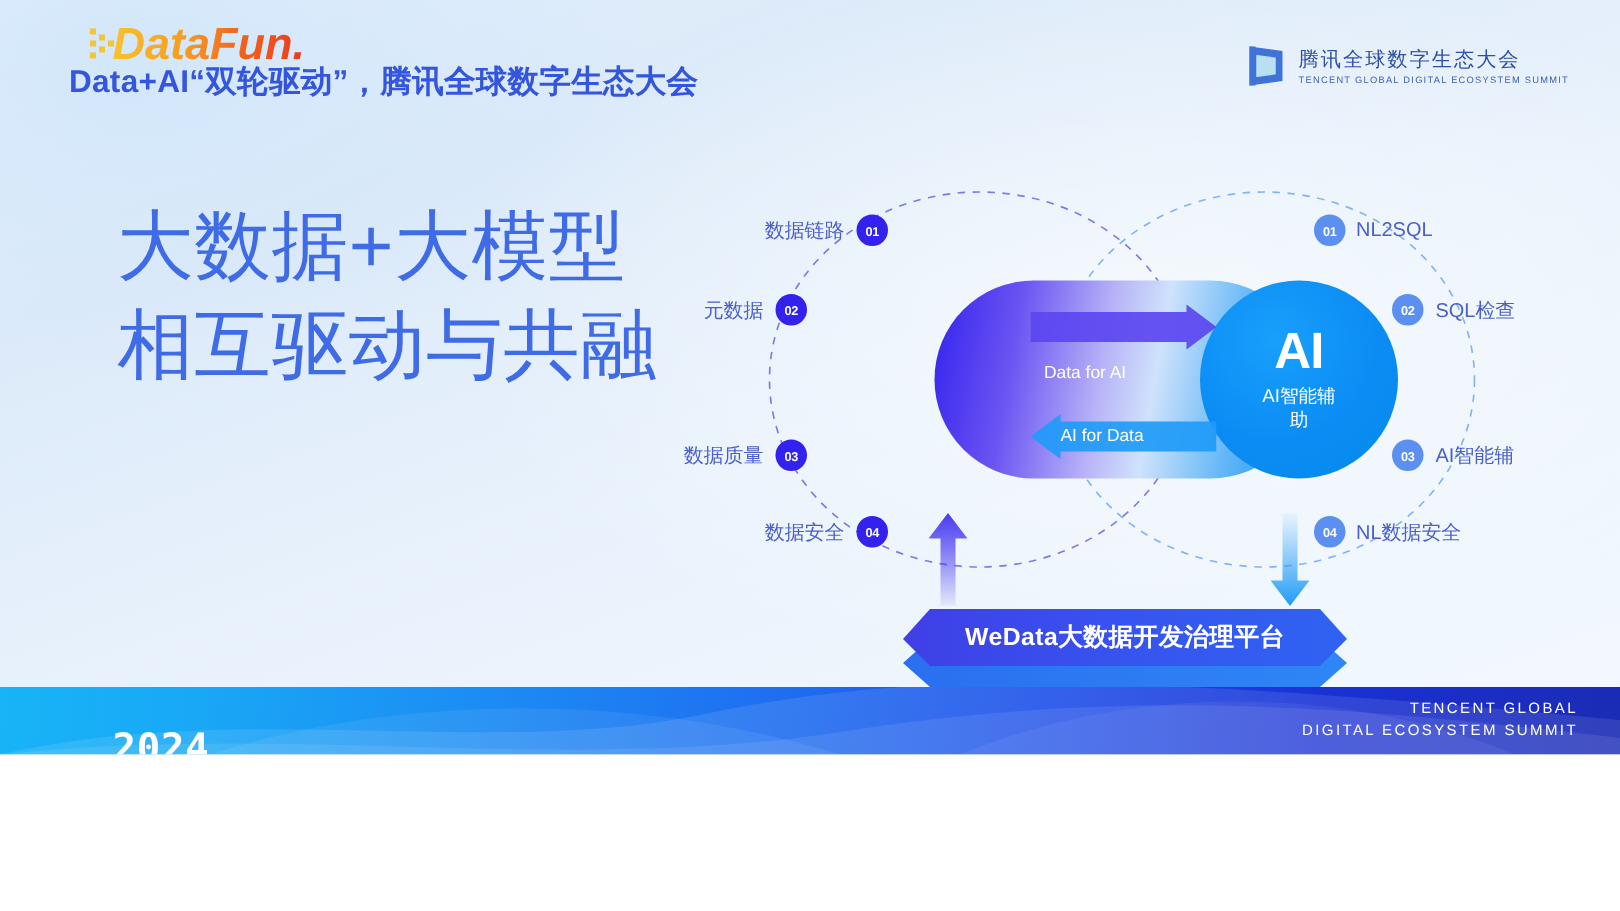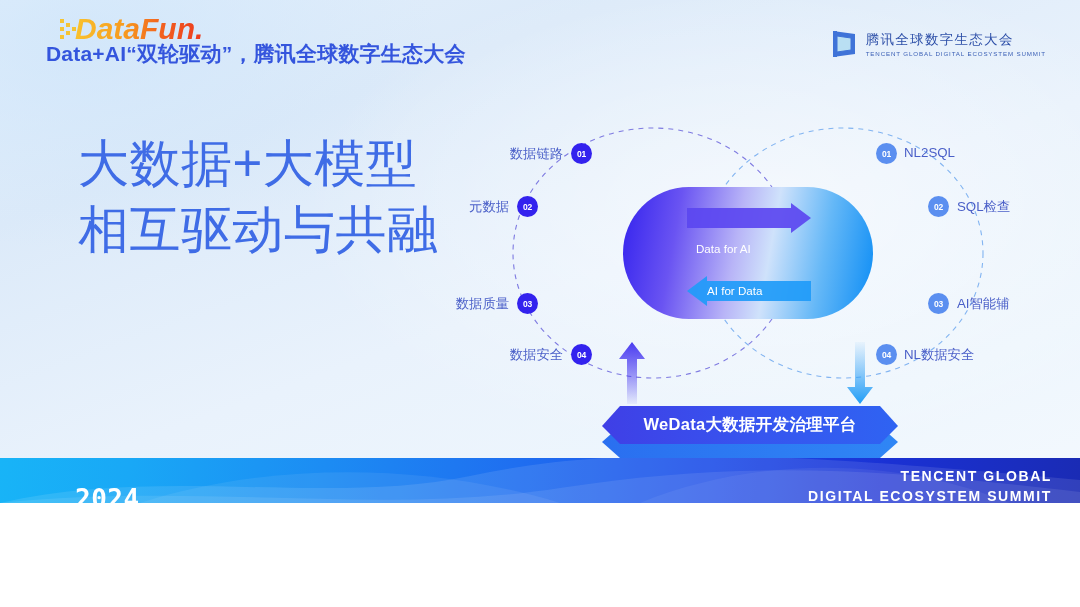--- a/index.html
+++ b/index.html
@@ -156,21 +156,21 @@
     font-size: 26px; font-weight: bold; color: #fff;
     letter-spacing: .5px; z-index: 3;
     font-family: "DejaVu Sans Mono", monospace;
     margin-left: 40px;
   }
   .footer-en {
     position: absolute; right: 28px; top: 8px;
     text-align: right; color: #fff; z-index: 3;
     line-height: 1.45;
   }
-  .footer-en div { font-size: 14px; letter-spacing: 1.6px; font-weight: bold; }
+  .footer-en div { font-size: 10px; letter-spacing: 1.6px; font-weight: normal; }
 </style>
 </head>
 <body>
 
 <div id="slide">
 
   <svg class="logo-datafun" viewBox="0 0 160 38">
     <defs>
       <linearGradient id="dfGrad" x1="0" y1="0" x2="1" y2="0">
         <stop offset="0%" stop-color="#f9c22e"></stop>
@@ -246,20 +246,27 @@
 
     <div class="badge right" style="left:473px; top:175px;">03</div>
     <div class="ring-label" style="left:502px; top:177px;">AI智能辅</div>
 
     <div class="badge right" style="left:421px; top:226px;">04</div>
     <div class="ring-label" style="left:449px; top:228px;">NL数据安全</div>
 
     <div class="bridge"></div>
 
 
+    <div class="circ circ-ai">
+      <div class="circ-big">AI</div>
+      <div class="circ-sub">
+        <div>AI智能辅</div>
+        <div>助</div>
+      </div>
+    </div>
 
     <svg class="arrow-banner" style="left:232px; top:85px;" width="126" height="30">
       <path d="M0 5 L104 5 L104 0 L124 15 L104 30 L104 25 L0 25 Z" fill="#5b47f0" opacity=".92"></path>
     </svg>
     <div class="arrow-lbl" style="left:241px; top:93px;margin-top:31px;">Data for AI</div>
 
     <svg class="arrow-banner" style="left:230px; top:158px;" width="126" height="30">
       <path d="M126 5 L22 5 L22 0 L2 15 L22 30 L22 25 L126 25 Z" fill="#1f9bf8" opacity=".92"></path>
     </svg>
     <div class="arrow-lbl" style="left:252px; top:166px;">AI for Data</div>

